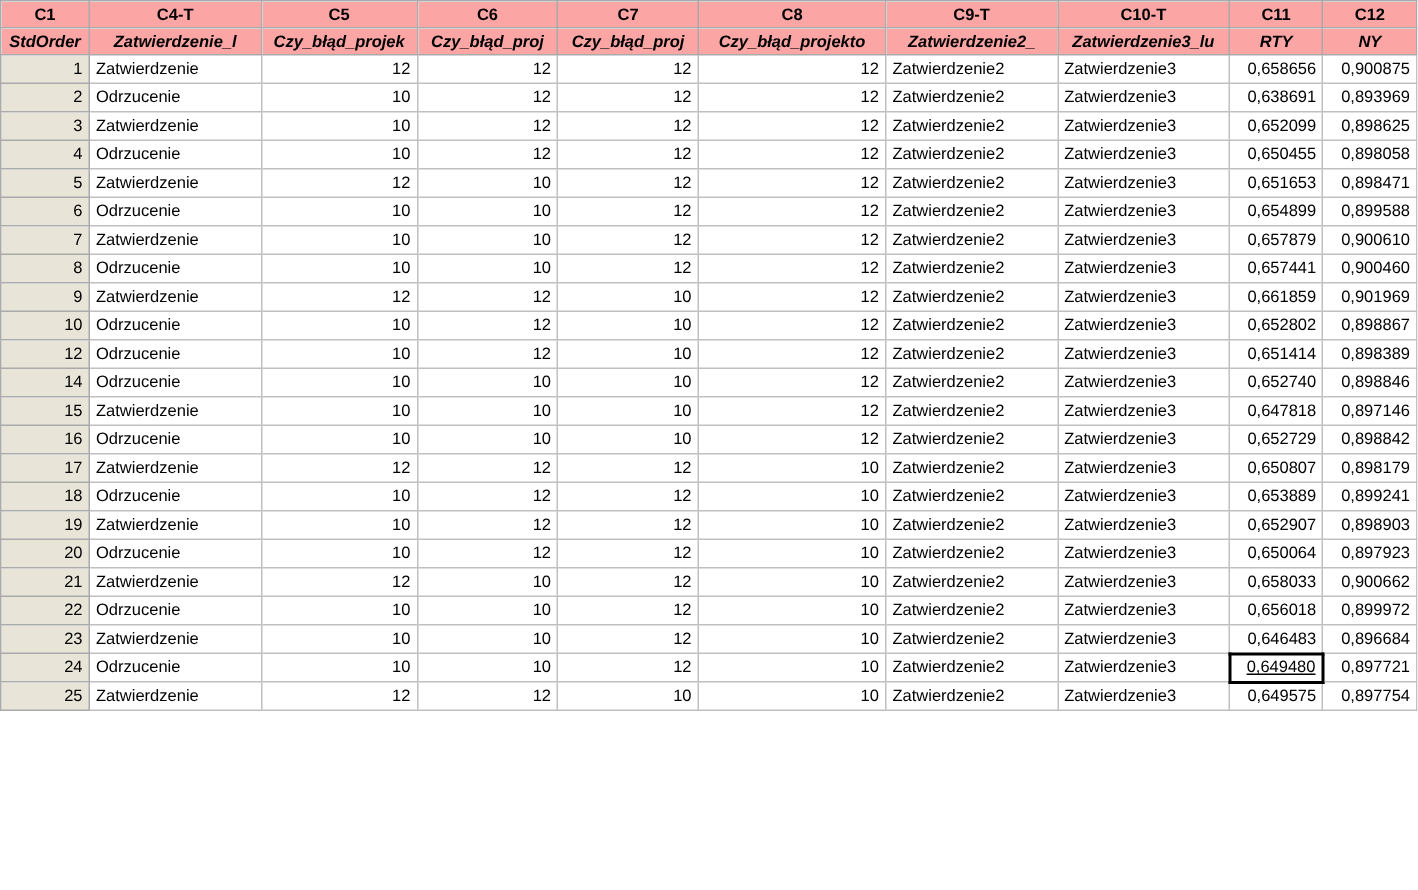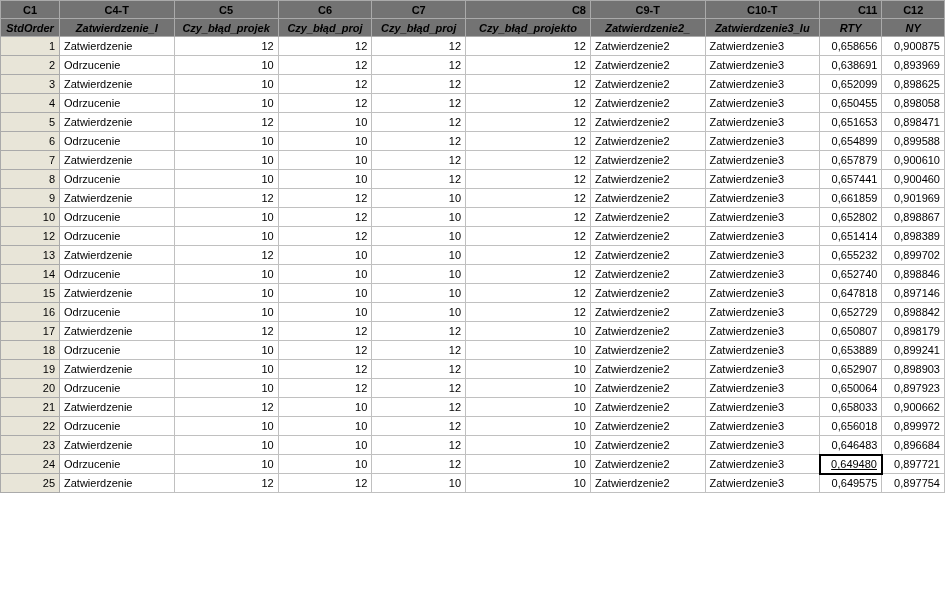--- a/index.html
+++ b/index.html
@@ -20,21 +20,21 @@
     width: 100%;
   }
   th, td {
     border: 1px solid #c0c0c0;
     padding: 2px 4px;
     height: 19px;
     white-space: nowrap;
     overflow: hidden;
   }
   thead th {
-    background: #737373;
+    background: #fca5a5;
     font-weight: bold;
     text-align: center;
     border: 1px solid #aaa;
   }
   thead tr:first-child th {
     height: 18px;
   }
   thead tr:nth-child(2) th {
     height: 18px;
     font-style: italic;
@@ -50,24 +50,24 @@
   .txt { text-align: left; }
   .selected {
     border: 2px solid #000 !important;
     text-decoration: underline;
   }
   .c1 { width: 50px; }
   .c4 { width: 110px; }
   .c5 { width: 100px; }
   .c6 { width: 90px; }
   .c7 { width: 90px; }
-  .c8 { width: 120px; text-align: right; }
+  .c8 { width: 120px; }
   .c9 { width: 110px; margin-left: 42px; }
   .c10 { width: 110px; margin-top: 28px; }
-  .c11 { width: 60px; text-align: right; }
+  .c11 { width: 60px; }
   .c12 { width: 60px; }
 </style>
 </head>
 <body>
 
 <div class="grid">
   <table>
     <thead>
       <tr>
         <th class="c1">C1</th>
@@ -221,32 +221,20 @@
           <td class="num">10</td>
           <td class="num">12</td>
           <td class="num">10</td>
           <td class="num">12</td>
           <td class="txt">Zatwierdzenie2</td>
           <td class="txt">Zatwierdzenie3</td>
           <td class="num">0,651414</td>
           <td class="num">0,898389</td>
         </tr>
         <tr>
-          <th class="row-header num">13</th>
-          <td class="txt">Zatwierdzenie</td>
-          <td class="num">12</td>
-          <td class="num">10</td>
-          <td class="num">10</td>
-          <td class="num">12</td>
-          <td class="txt">Zatwierdzenie2</td>
-          <td class="txt">Zatwierdzenie3</td>
-          <td class="num">0,655232</td>
-          <td class="num">0,899702</td>
-        </tr>
-        <tr>
           <th class="row-header num">14</th>
           <td class="txt">Odrzucenie</td>
           <td class="num">10</td>
           <td class="num">10</td>
           <td class="num">10</td>
           <td class="num">12</td>
           <td class="txt">Zatwierdzenie2</td>
           <td class="txt">Zatwierdzenie3</td>
           <td class="num">0,652740</td>
           <td class="num">0,898846</td>

